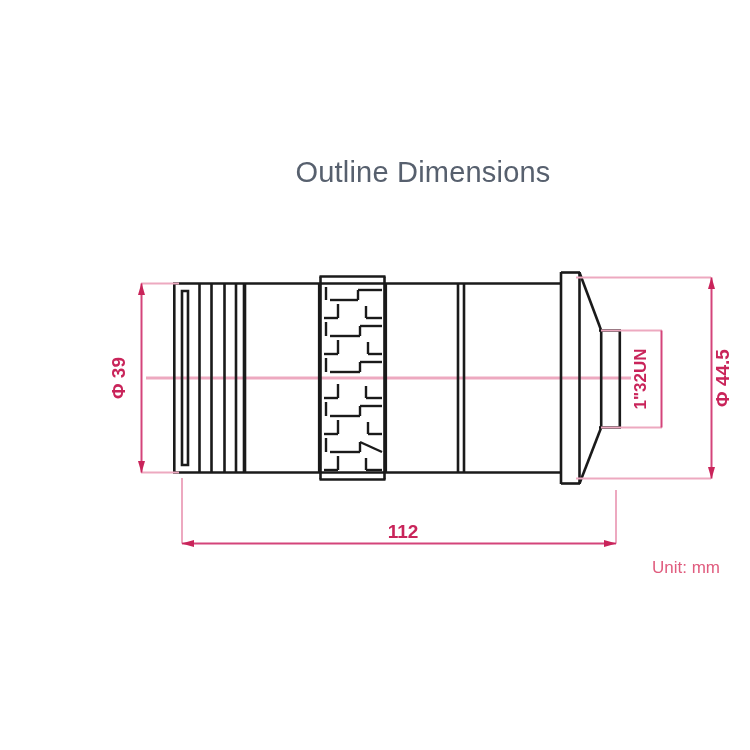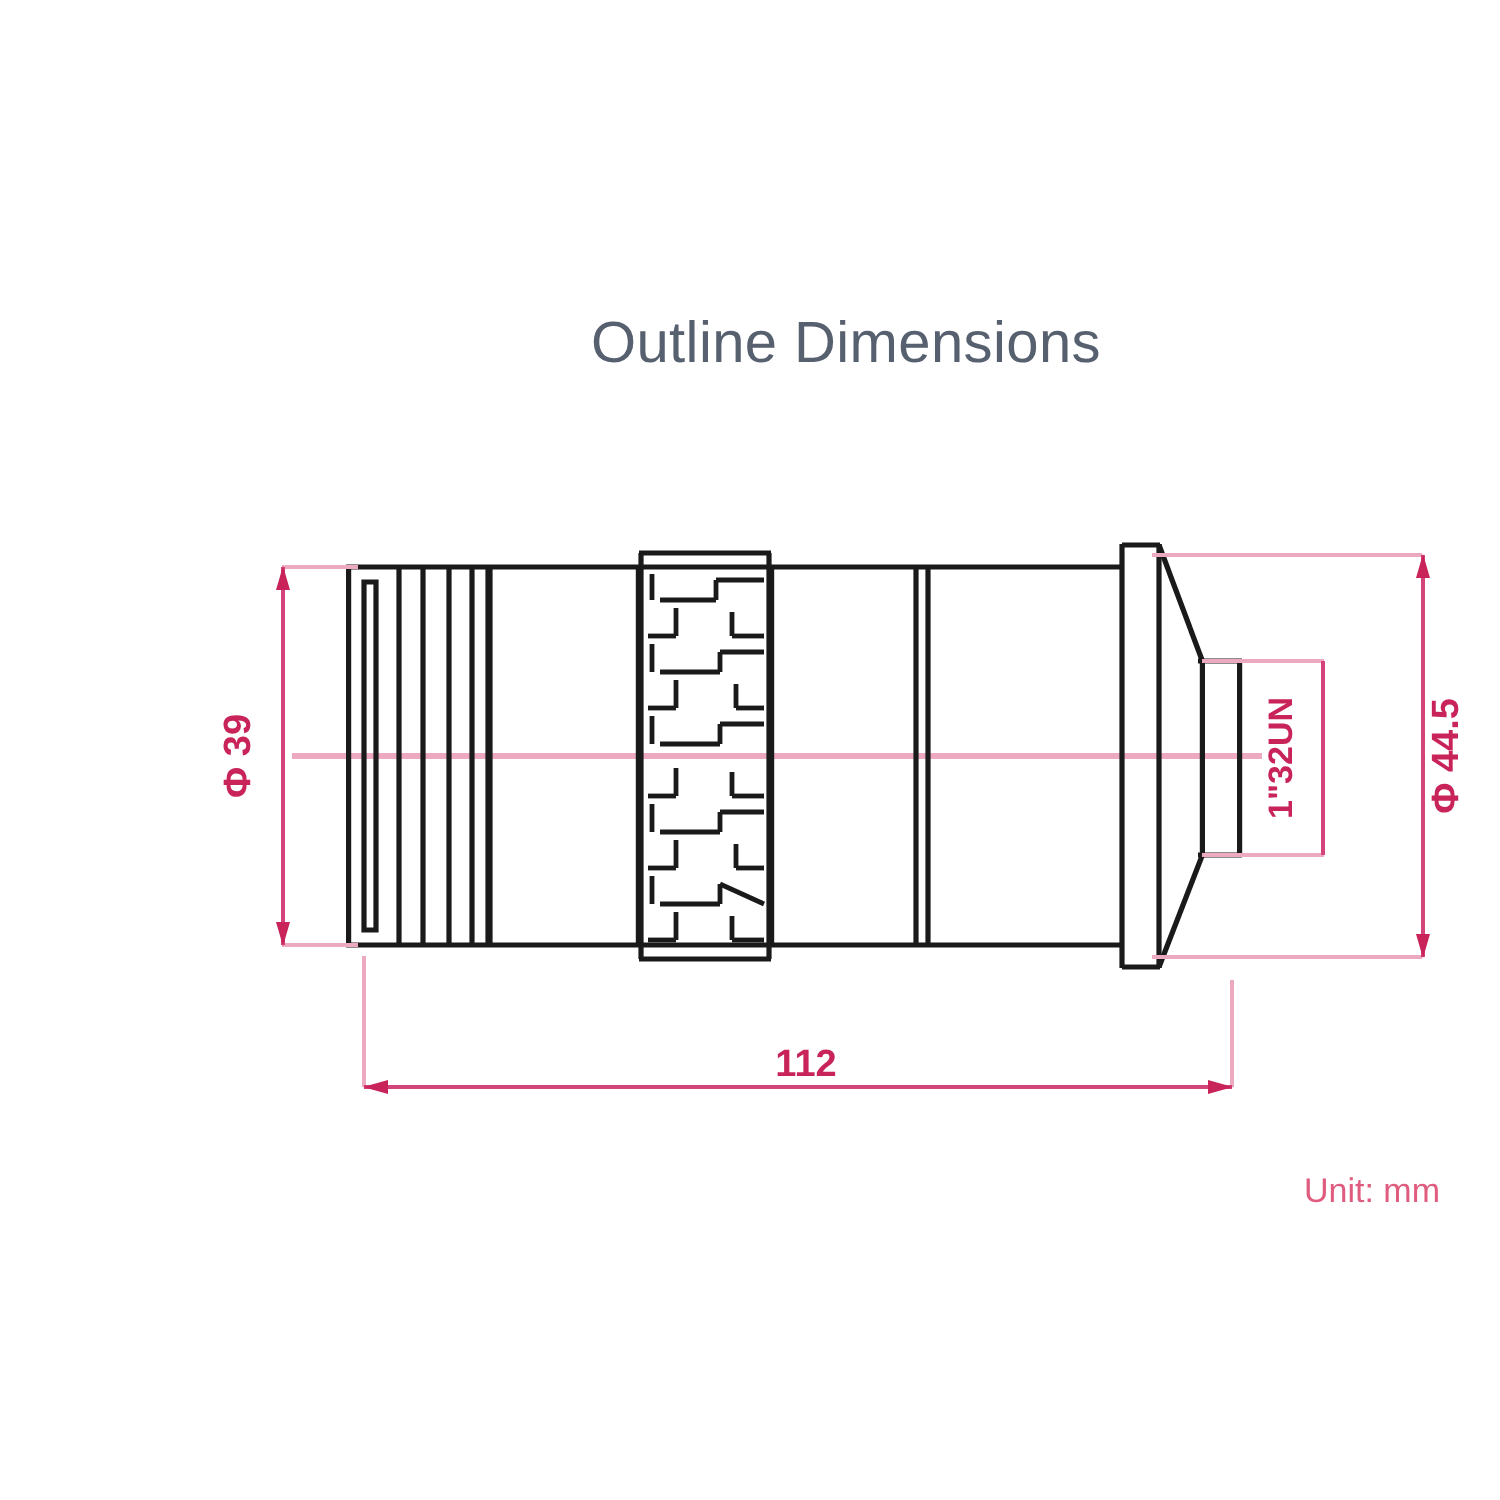--- a/index.html
+++ b/index.html
@@ -31,21 +31,21 @@
     font-family: "Liberation Sans", sans-serif;
     font-size: 29px;
     font-weight: 400;
     color: #57606e;
     letter-spacing: 0.2px;
     user-select: none;
   }
   #unit-note {
     position: absolute;
     left: 604px;
-    top: 586px;
+    top: 558px;
     font-family: "Liberation Sans", sans-serif;
     font-size: 17px;
     font-weight: 400;
     color: #e05c7e;
     white-space: nowrap;
     user-select: none;
   }
   #figure-svg {
     position: absolute;
     left: 0;

